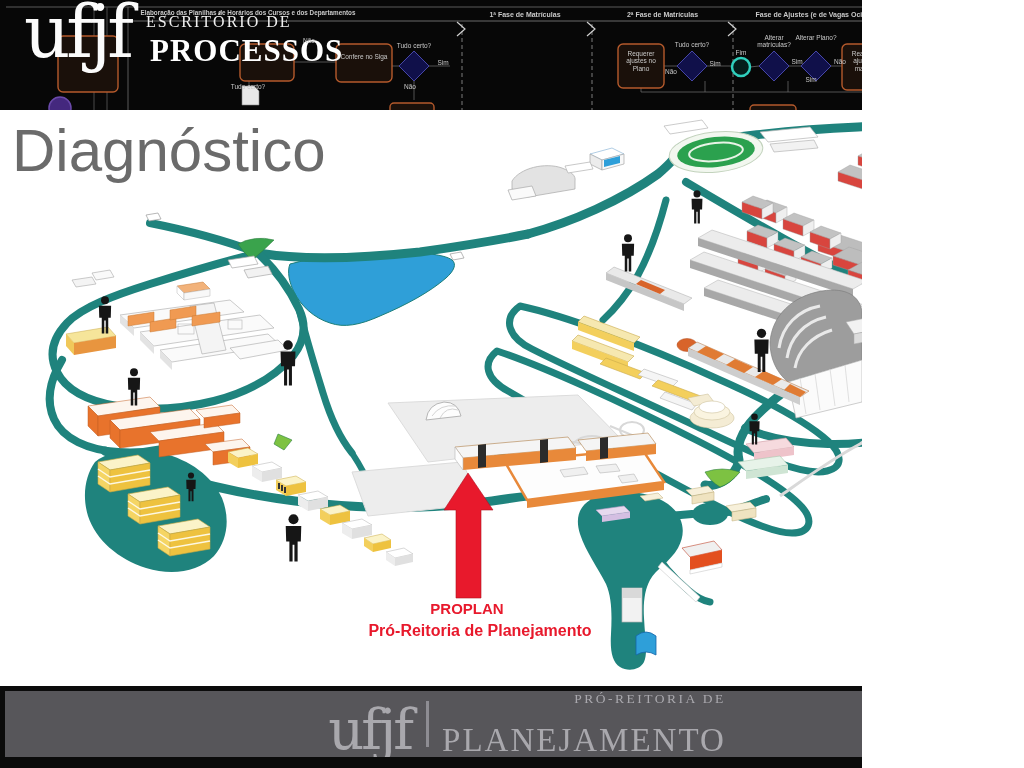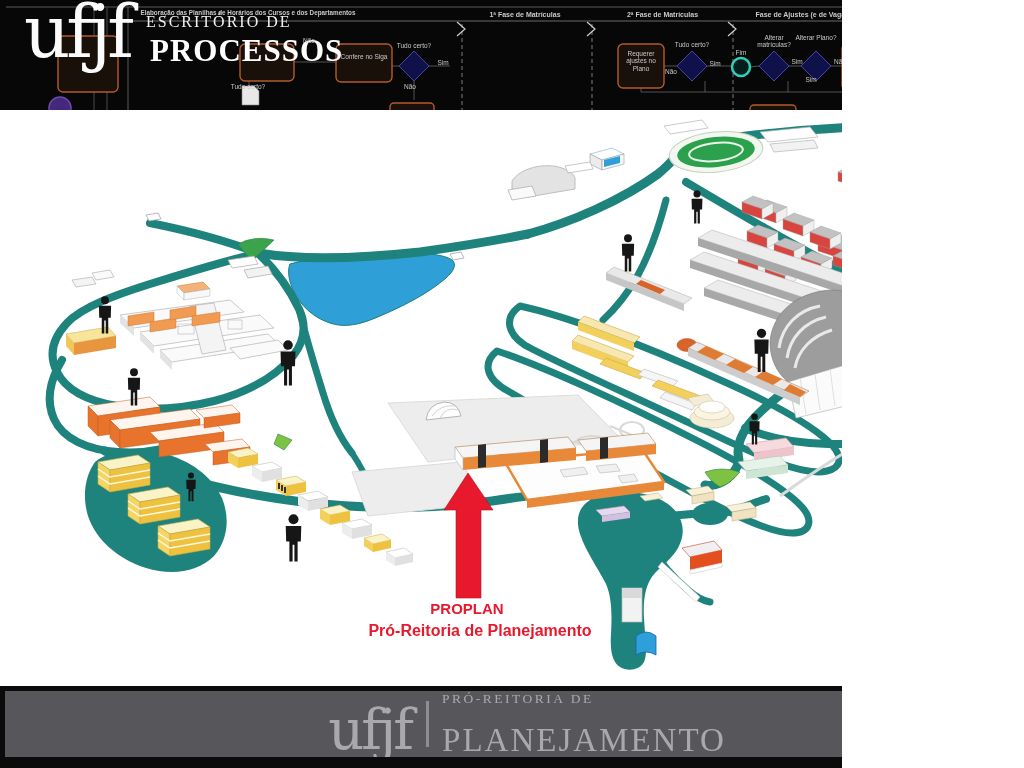--- a/index.html
+++ b/index.html
@@ -1,17 +1,17 @@
 <!DOCTYPE html>
 <html><head>
 <meta charset="utf-8">
 <style>
   html,body{margin:0;padding:0;background:#fff;}
   .stage{position:relative;width:842px;height:768px;overflow:hidden;background:#fff;
-         font-family:"Liberation Sans",sans-serif;}
+         font-family:"Liberation Sans",sans-serif;padding-left:20px;}
   
   .hdr{position:absolute;left:0;top:0;width:1024px;height:110px;background:#070707;overflow:hidden;}
   .hdr svg{position:absolute;left:0;top:0;}
   .hdr .txt{position:absolute;color:#c9c9c9;text-align:center;line-height:1.15;}
   .laneTitle{font-weight:bold;color:#e6e6e6;font-size:7px;}
   .nodeLbl{font-size:6.5px;}
   .logo-uf{position:absolute;left:24px;top:-10px;font-family:"DejaVu Serif",serif;
            font-size:72px;letter-spacing:-4px;color:#fbfbfb;}
   .esc1{position:absolute;left:146px;top:13px;font-family:"Liberation Serif",serif;
         font-size:16px;letter-spacing:2px;color:#f0f0f0;}
@@ -24,21 +24,21 @@
   .map{position:absolute;left:0;top:110px;}
   
   .ftr{position:absolute;left:0;top:686px;width:1024px;height:82px;background:#0b0b0b;}
   .ftrBar{position:absolute;left:5px;right:5px;top:5px;height:66px;background:#57565a;
           overflow:hidden;display:flex;align-items:center;justify-content:center;
           padding-left:30px;box-sizing:border-box;}
   .ftrLogo{font-family:"DejaVu Serif",serif;font-size:56px;letter-spacing:-3px;
            color:#a9a8ad;line-height:1;position:relative;top:6px;}
   .ftrDiv{width:3px;height:46px;background:#8e8d93;margin:0 13px 0 15px;}
   .ftrCol{display:flex;flex-direction:column;color:#a9a8ad;
-          font-family:"Liberation Serif",serif;}
+          font-family:"Liberation Serif",serif;text-align:right;}
   .ftrL1{font-size:13.5px;letter-spacing:2.5px;}
   .ftrL2{font-size:33px;letter-spacing:2px;line-height:1.05;margin-top:16px;}
 </style>
 </head>
 <body>
 
 <div class="stage">
 
   <div class="hdr">
     <svg width="1024" height="110" viewBox="0 0 1024 110">
@@ -122,20 +122,21 @@
     <div class="txt nodeLbl" style="left:432px;top:59px;width:22px;">Sim</div>
     <div class="txt nodeLbl" style="left:704px;top:60px;width:22px;">Sim</div>
     <div class="txt nodeLbl" style="left:786px;top:58px;width:22px;">Sim</div>
     <div class="txt nodeLbl" style="left:800px;top:76px;width:22px;">Sim</div>
     <div class="txt nodeLbl" style="left:297px;top:37px;width:24px;">Não</div>
     <div class="txt nodeLbl" style="left:398px;top:83px;width:24px;">Não</div>
     <div class="txt nodeLbl" style="left:659px;top:68px;width:24px;">Não</div>
     <div class="txt nodeLbl" style="left:828px;top:58px;width:24px;">Não</div>
   </div>
 
+  <div class="slideTitle">Diagnóstico</div>
 
   <svg class="map" width="1024" height="576" viewBox="0 0 1024 576">
     <defs>
       <symbol id="person" viewBox="0 0 20 42">
         <circle cx="10" cy="4.6" r="4.4"></circle>
         <path d="M3.2,10.6 L16.8,10.6 L16.4,24 L13.6,24 L13.6,41.5 L10.8,41.5 L10.8,27 L9.2,27 L9.2,41.5 L6.4,41.5 L6.4,24 L3.6,24 Z"></path>
       </symbol>
     </defs>
 
     <path d="M290,154 C315,147 350,144 388,143 C420,142 444,144 452,150 C457,154 454,161 446,168

